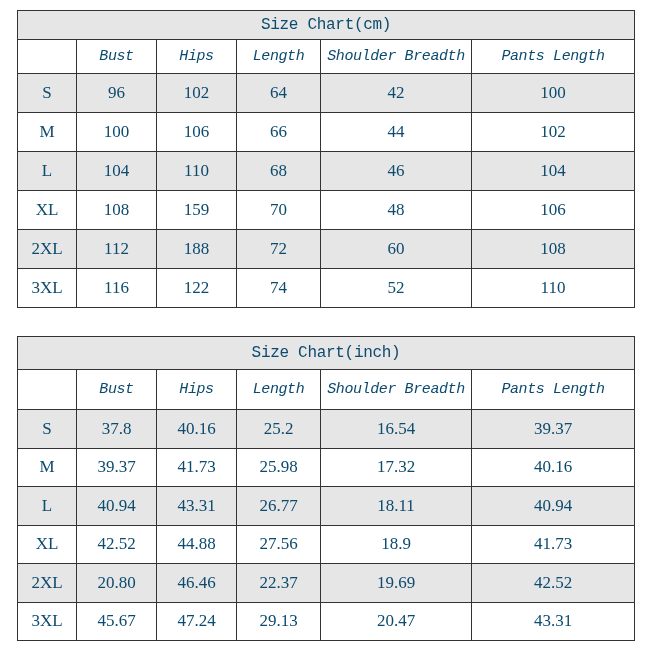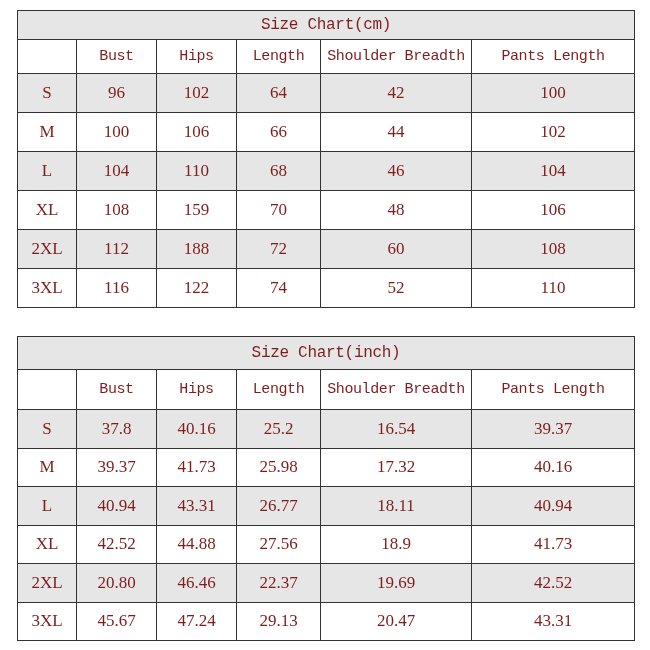--- a/index.html
+++ b/index.html
@@ -4,39 +4,40 @@
 <style>
   html, body { margin: 0; padding: 0; background: #ffffff; }
   body { width: 650px; height: 650px; position: relative; overflow: hidden; }
   table.size-chart {
     position: absolute;
     left: 17px;
     width: 617px;
     border-collapse: collapse;
     table-layout: fixed;
     font-family: "DejaVu Serif", "Liberation Serif", serif;
-    color: #7f1d1d;
+    color: #0c4a6e;
   }
   table.size-chart td, table.size-chart th {
     border: 1.5px solid #333;
     text-align: center;
     padding: 0;
     font-weight: normal;
   }
   .title-row th {
     background: #e6e6e6;
     font-family: "Liberation Mono", "DejaVu Sans Mono", monospace;
     font-size: 16px;
     letter-spacing: -0.3px;
   }
   .header-row th {
     background: #ffffff;
     font-family: "Liberation Mono", "DejaVu Sans Mono", monospace;
     font-size: 15px;
     letter-spacing: -0.4px;
+    font-style: italic;
   }
   tr.data-row td { font-size: 17px; font-family: "Liberation Serif", "DejaVu Serif", serif; }
   tr.data-row:nth-child(odd) td { background: #e6e6e6; }
   tr.data-row:nth-child(even) td { background: #ffffff; }
   #table-cm { top: 10px; }
   #table-cm .title-row th { height: 28px; }
   #table-cm .header-row th { height: 33px; }
   #table-cm tr.data-row td { height: 38px; }
   #table-inch { top: 336px; }
   #table-inch .title-row th { height: 32px; }

